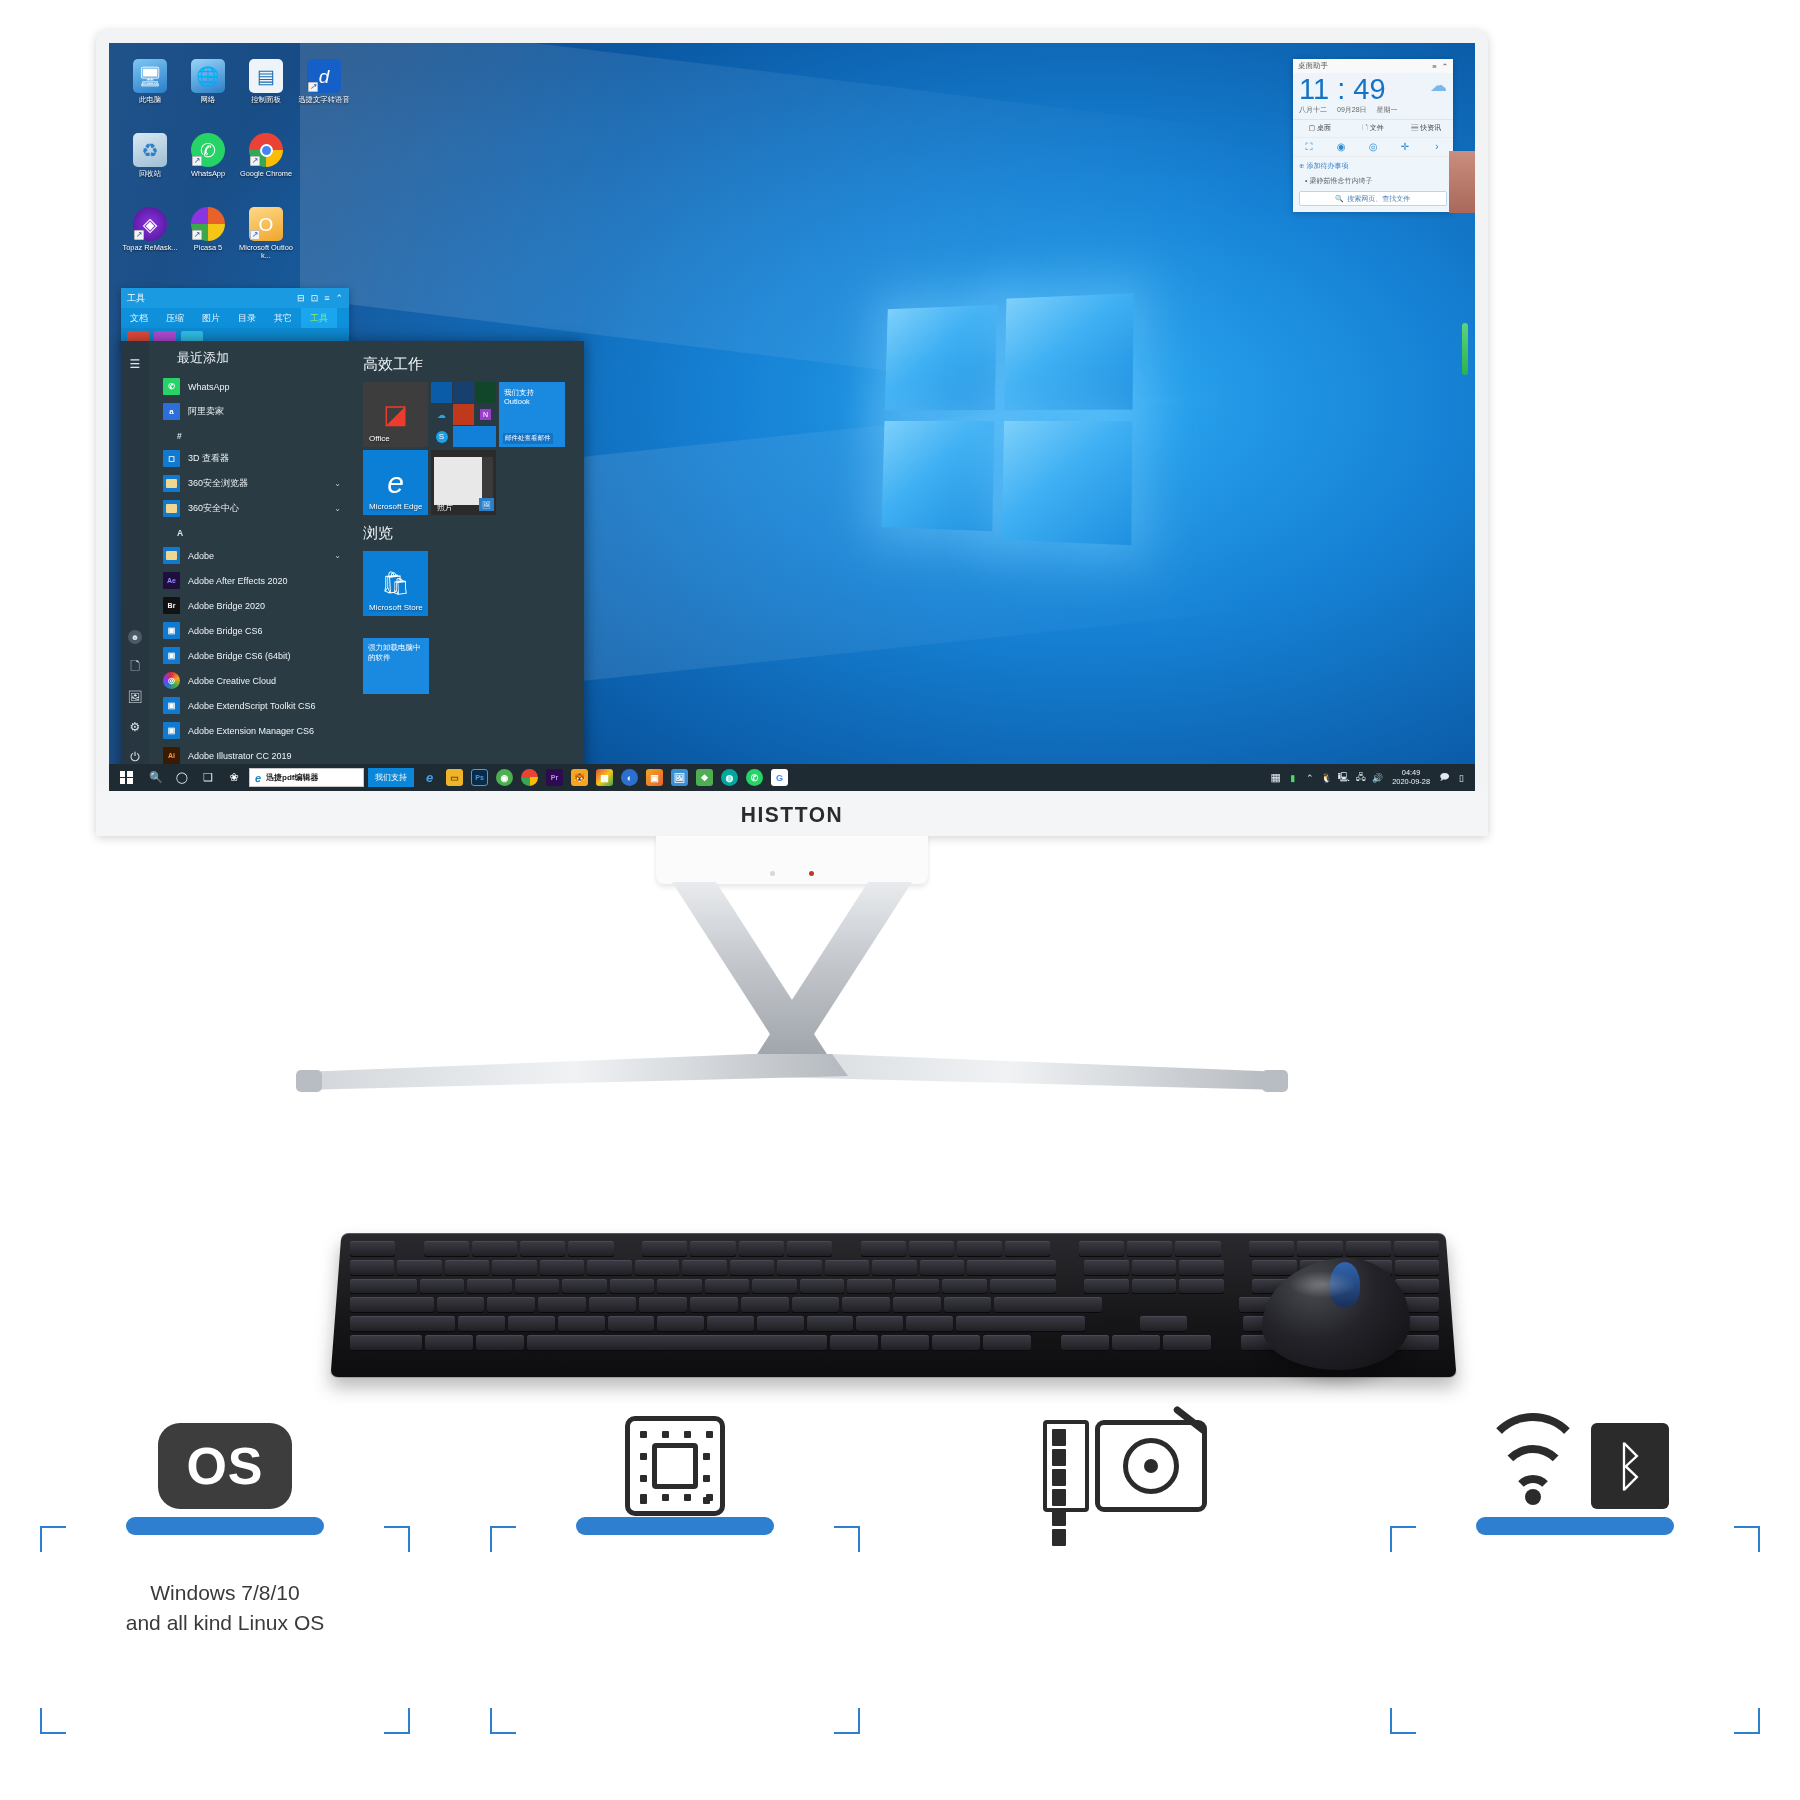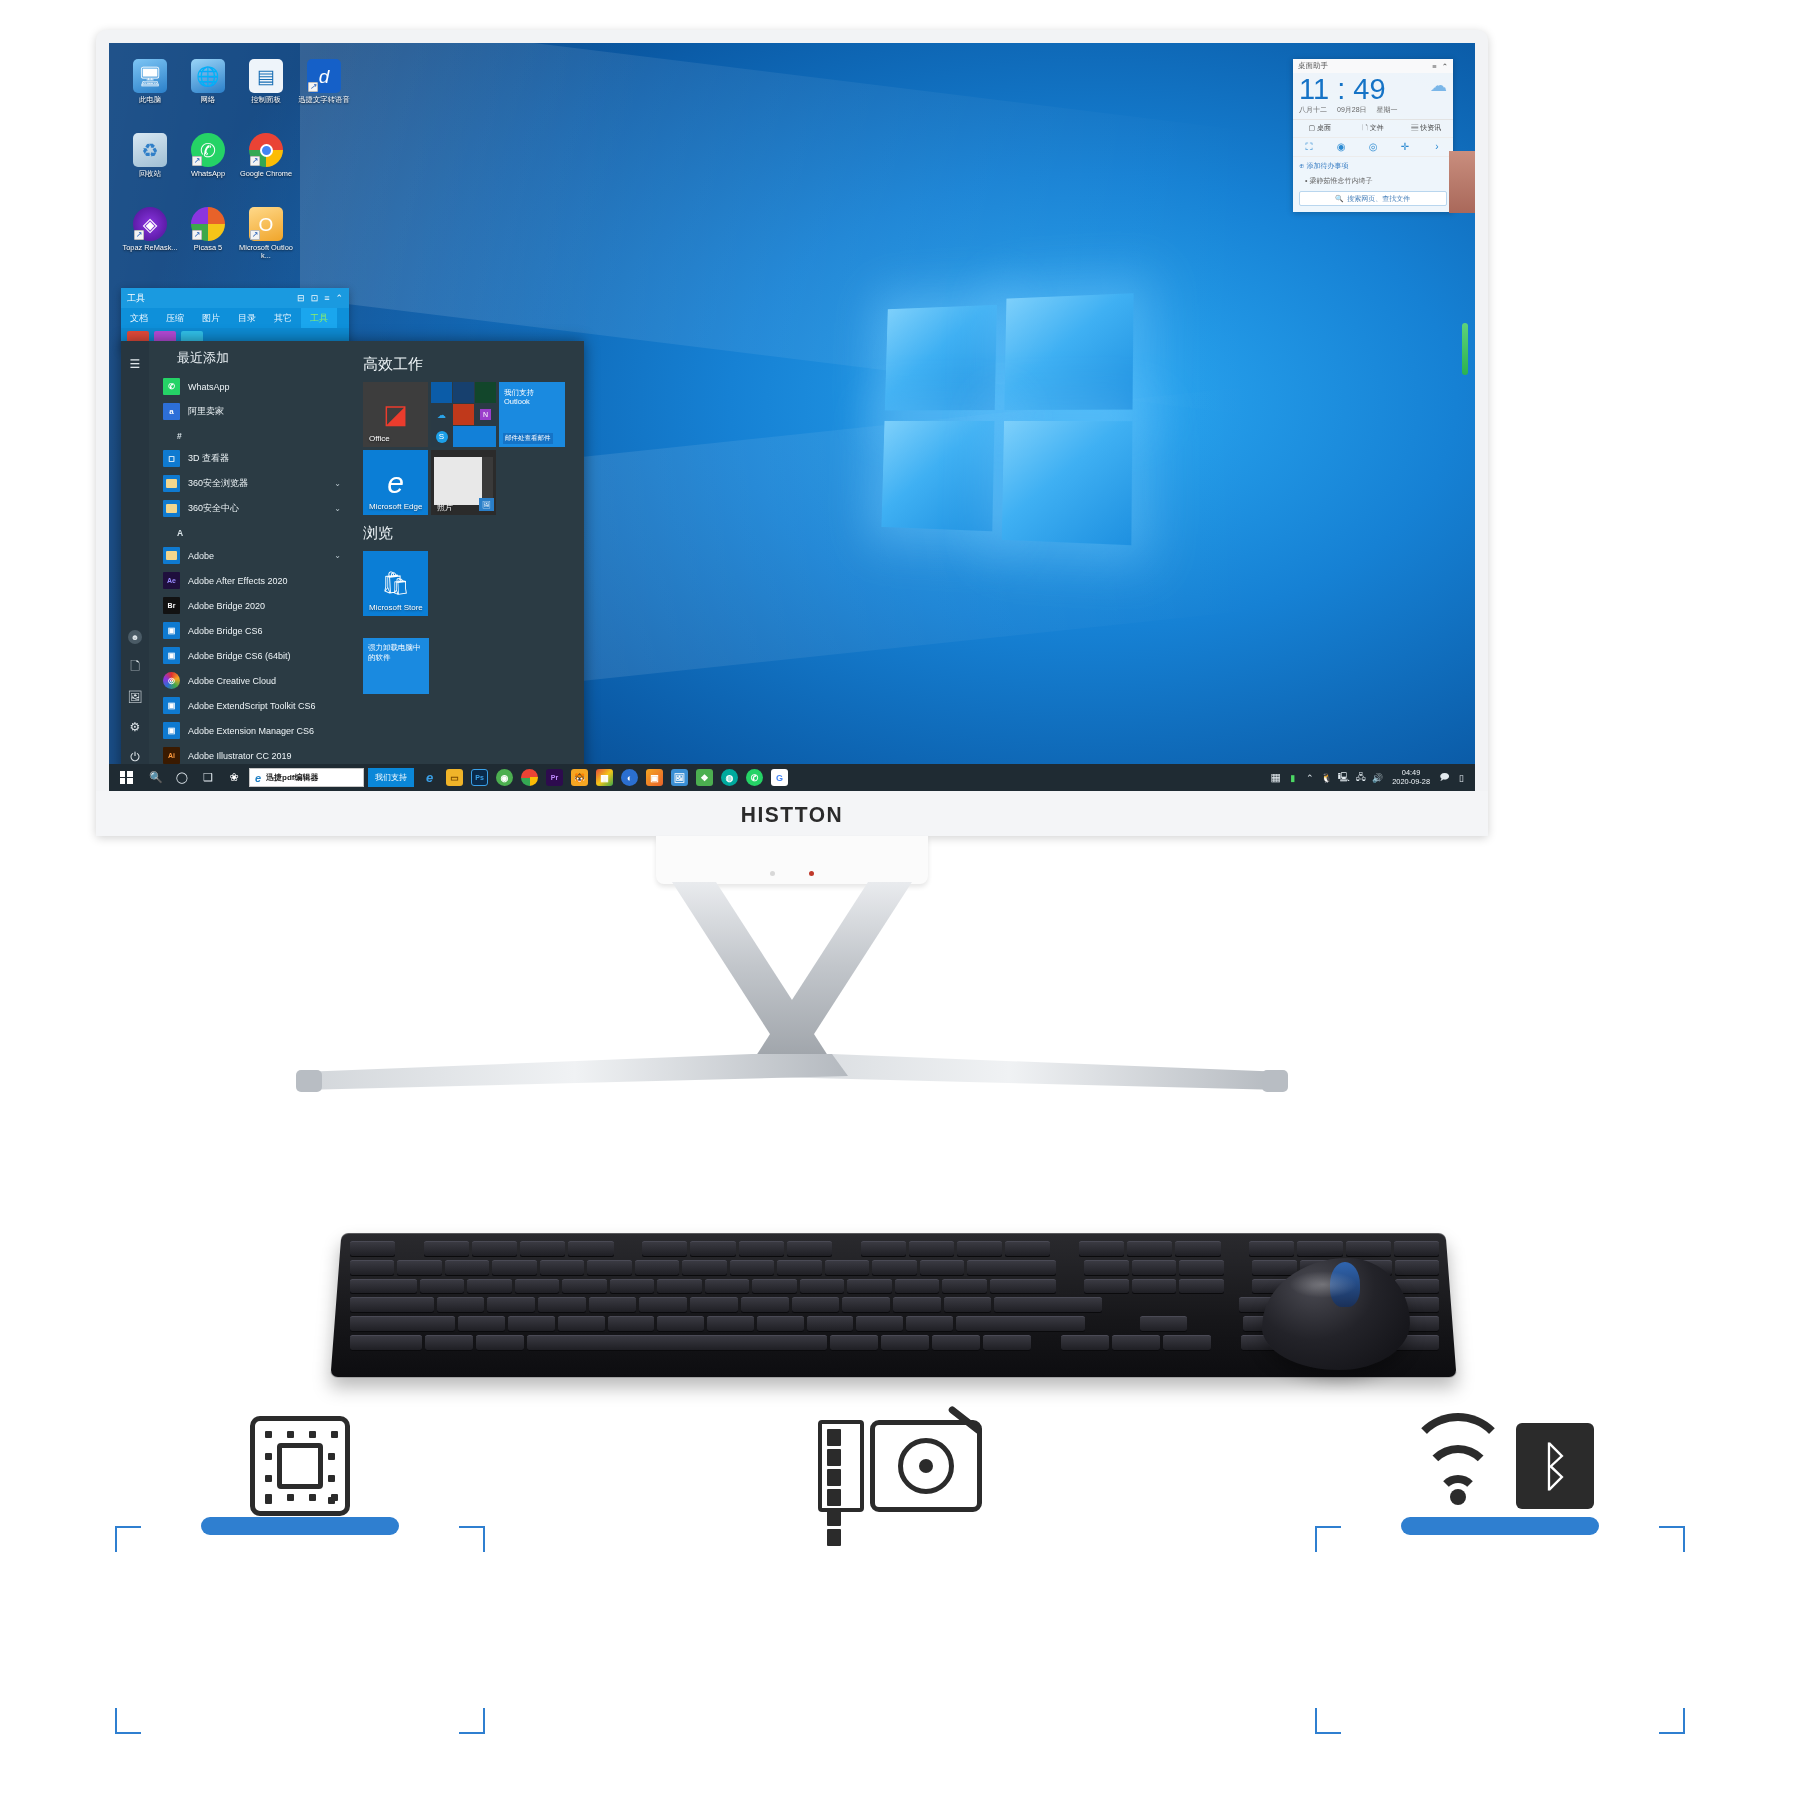--- a/index.html
+++ b/index.html
@@ -929,20 +929,36 @@
 
   <div id="mouse">
     <div id="mouse-body"></div>
     <div id="mouse-accent"></div>
     <div id="mouse-hl"></div>
   </div>
 </div>
 
 <div id="features">
 
+  <div class="feat">
+    <div class="feat-icon">
+      <div class="os-badge">OS</div>
+    </div>
+    <div class="feat-bracket">
+      <span class="corner c-tl"></span>
+        <span class="corner c-tr"></span>
+      <span class="corner c-bl"></span>
+        <span class="corner c-br"></span>
+      <span class="feat-bar"></span>
+      <div class="feat-text">
+        <div>Windows 7/8/10</div>
+        <div>and all kind Linux OS</div>
+      </div>
+    </div>
+  </div>
 
   <div class="feat">
     <div class="feat-icon">
       <div class="cpu-icon">
         <div class="inner"></div>
         <div class="dots">
           <i style="left:0;top:0"></i>
             <i style="left:22px;top:0"></i>
             <i style="left:44px;top:0"></i>
             <i style="left:66px;top:0"></i>

